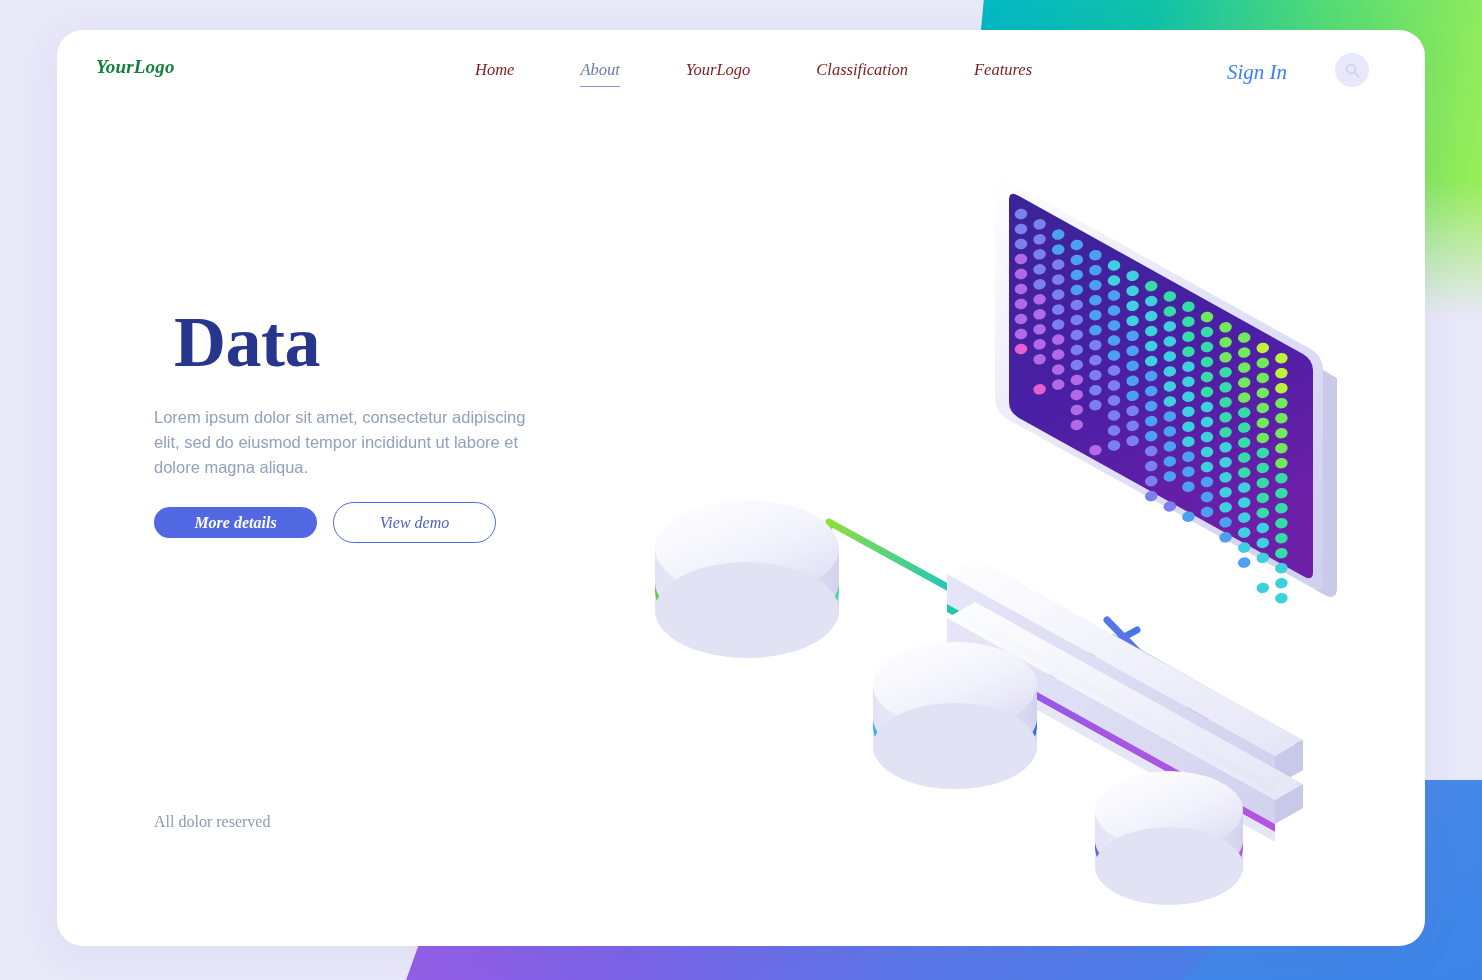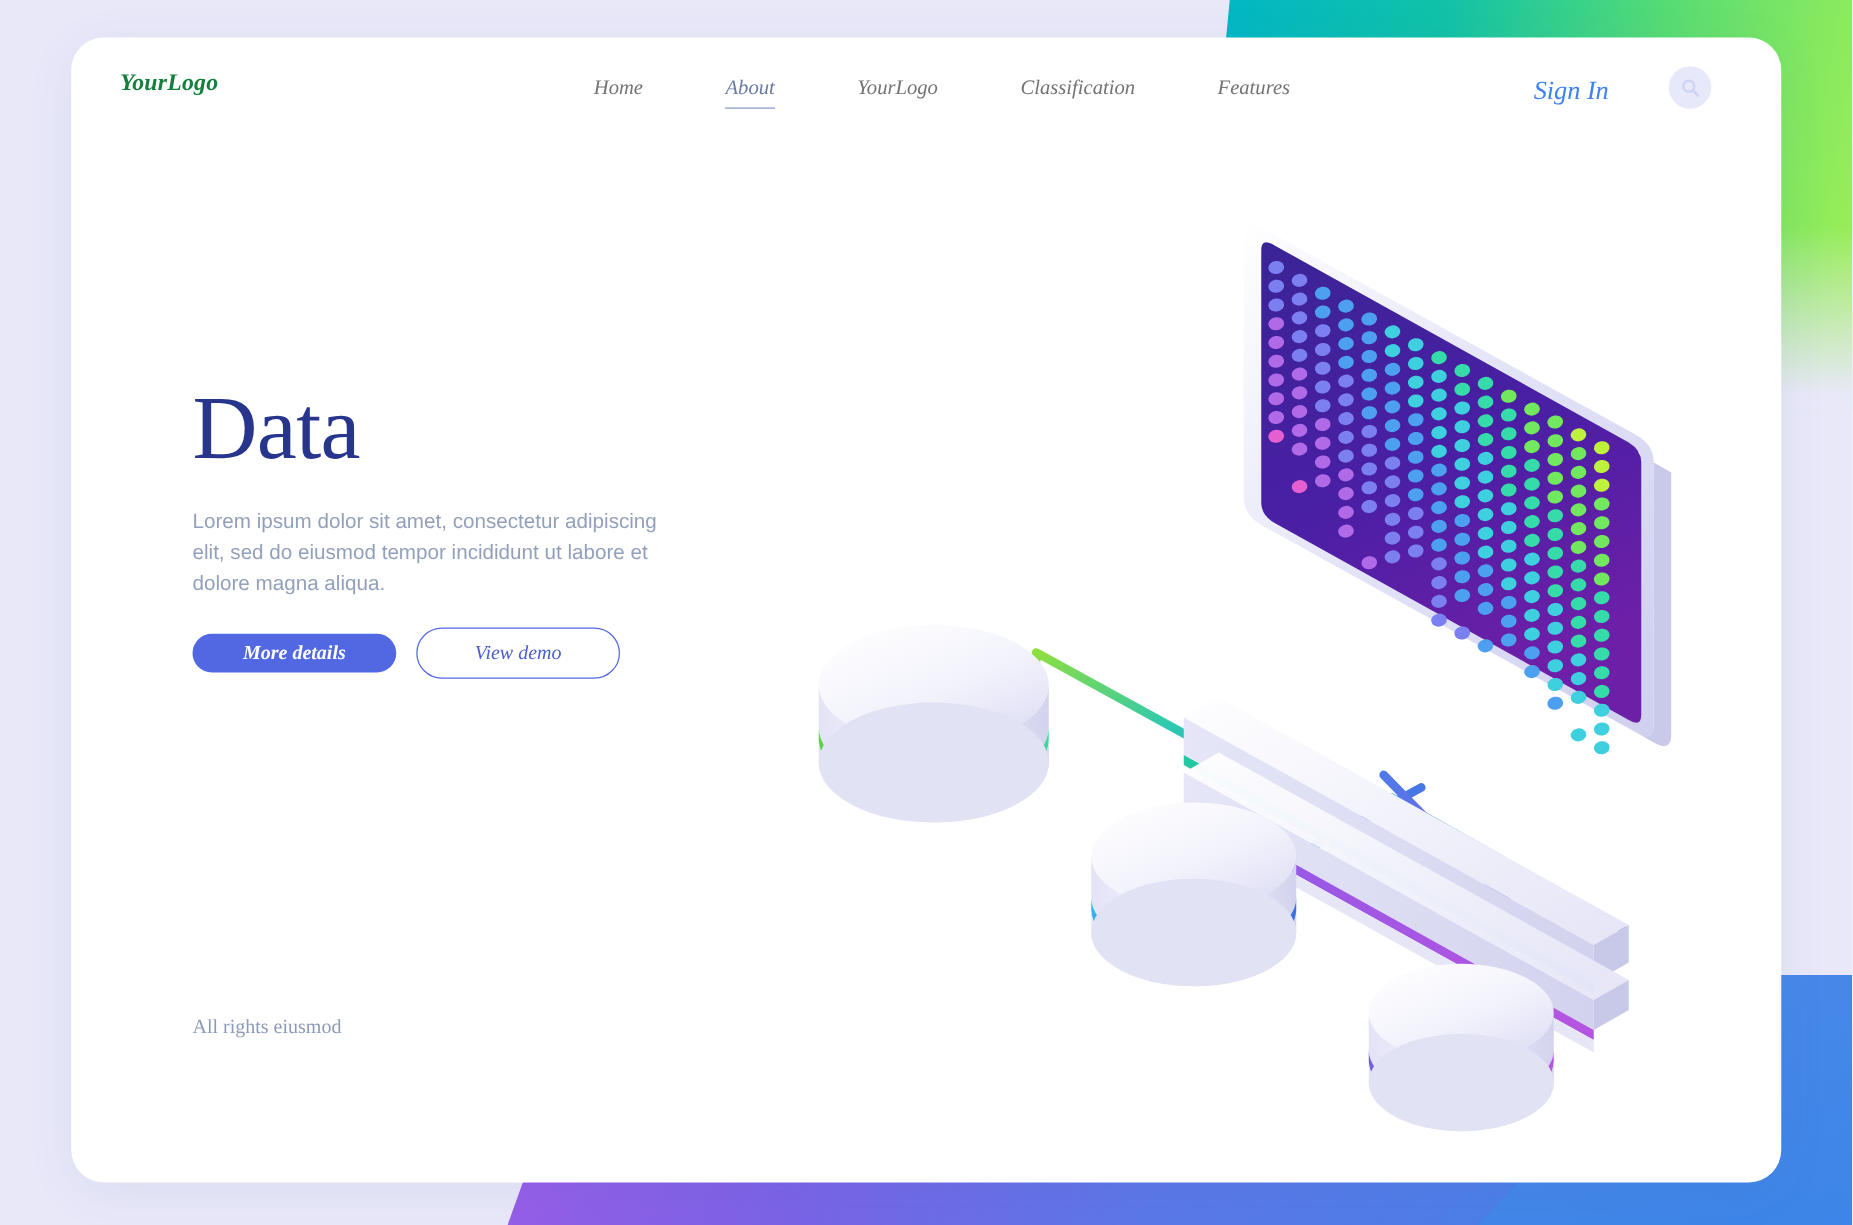--- a/index.html
+++ b/index.html
@@ -83,21 +83,21 @@
     position: absolute;
     left: 418px;
     top: 30px;
     display: flex;
     align-items: flex-start;
   }
   .nav-item {
     font-family: "Liberation Serif", serif;
     font-style: italic;
     font-size: 16.5px;
-    color: #737373;
+    color: #7f1d1d;
     padding: 0 0 6px 0;
     margin-right: 66px;
     white-space: nowrap;
     cursor: pointer;
   }
   .nav-item.active {
     color: #6a7ba4;
     border-bottom: 1.6px solid #8b9ac4;
   }
   .signin {
@@ -130,22 +130,23 @@
     position: absolute;
     left: 97px;
     top: 278px;
     width: 500px;
   }
   .hero-title {
     font-family: "Liberation Serif", serif;
     font-size: 72px;
     line-height: 0.97;
     color: #27358c;
-    font-weight: normal;
+    font-weight: bold;
     letter-spacing: -0.5px;
+    margin-left: 20px;
   }
   .hero-sub {
     margin-top: 27px;
     font-family: Liberation Sans, sans-serif;
     font-size: 16.5px;
     line-height: 1.52;
     color: #93a0bb;
     width: 385px;
   }
   .btn-row {
@@ -235,21 +236,21 @@
     <h1 class="hero-title">
       <span>Data</span><br>
     </h1>
     <p class="hero-sub">Lorem ipsum dolor sit amet, consectetur adipiscing elit, sed do eiusmod tempor incididunt ut labore et dolore magna aliqua.</p>
     <div class="btn-row">
       <div class="btn btn-primary">More details</div>
       <div class="btn btn-secondary">View demo</div>
     </div>
   </div>
 
-  <div class="footer-note">All rights eiusmod</div>
+  <div class="footer-note">All dolor reserved</div>
 
   <div class="illus">
     <svg viewBox="0 0 830 820">
       <defs>
         <linearGradient id="screenGrad" x1="0" y1="0" x2="0.35" y2="1">
           <stop offset="0%" stop-color="#3a2496"></stop>
           <stop offset="55%" stop-color="#4a1fa4"></stop>
           <stop offset="100%" stop-color="#6d1fa8"></stop>
         </linearGradient>
         <linearGradient id="frameGrad" x1="0" y1="0" x2="1" y2="1">

